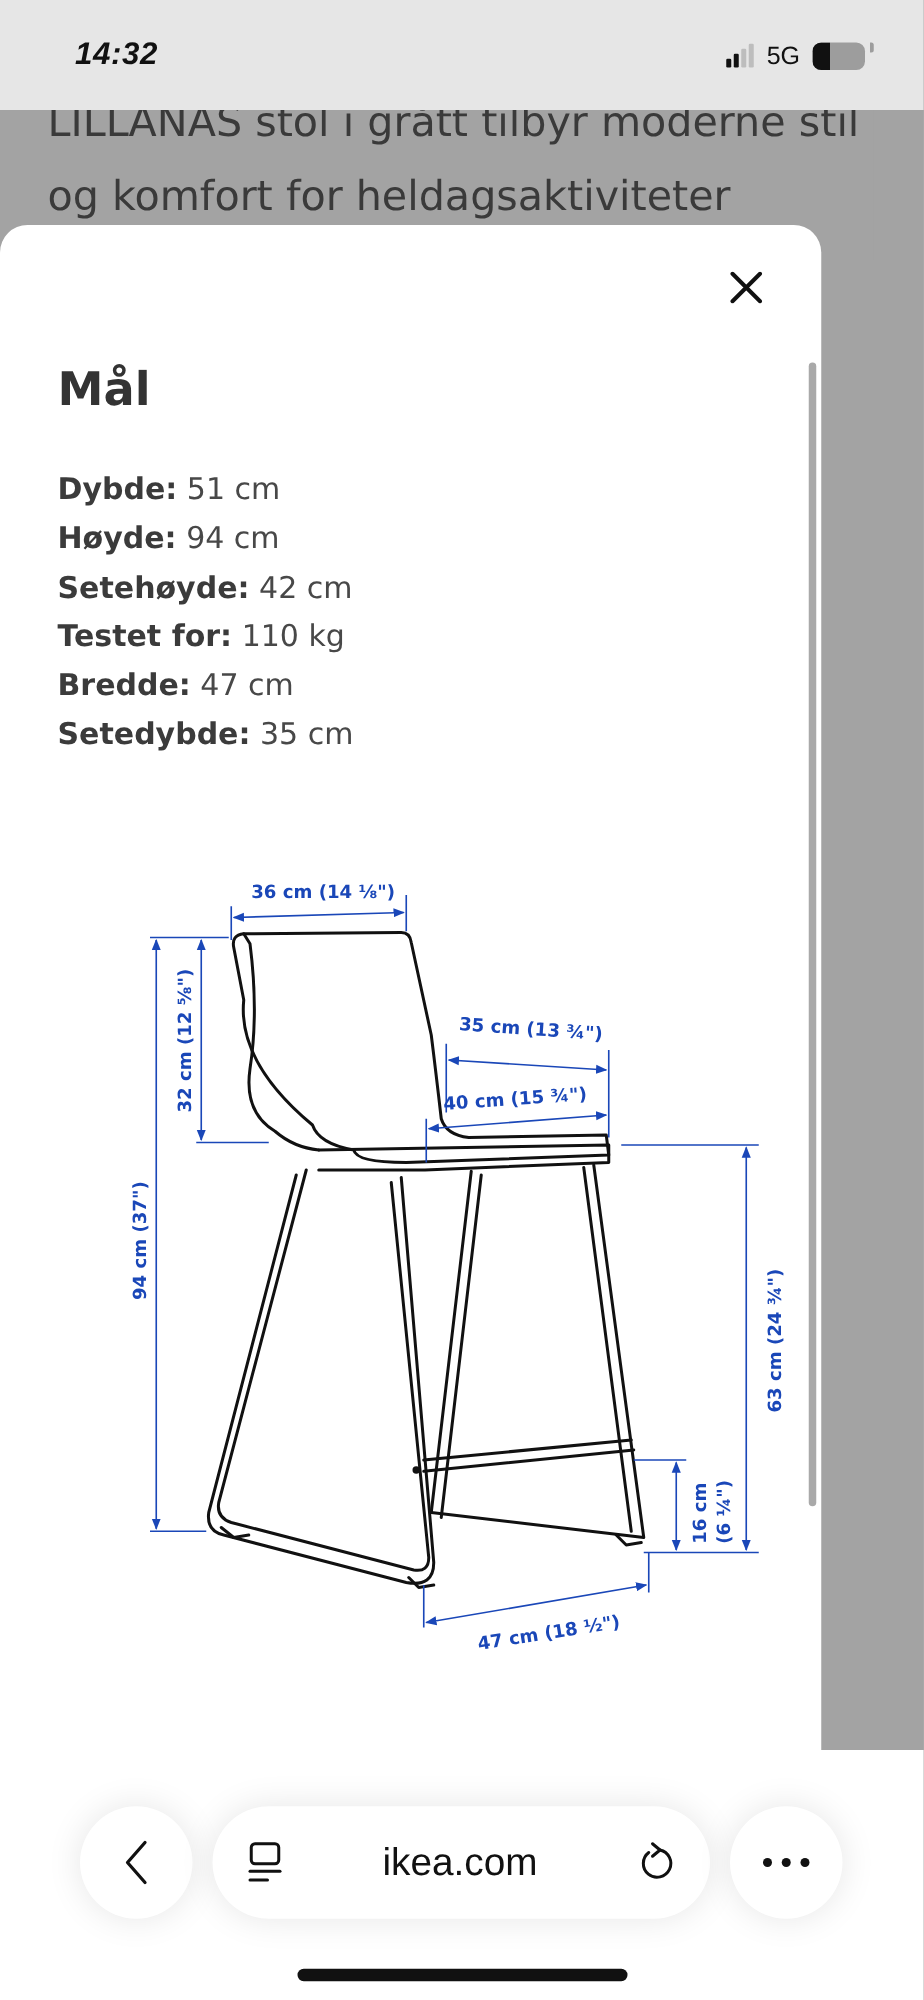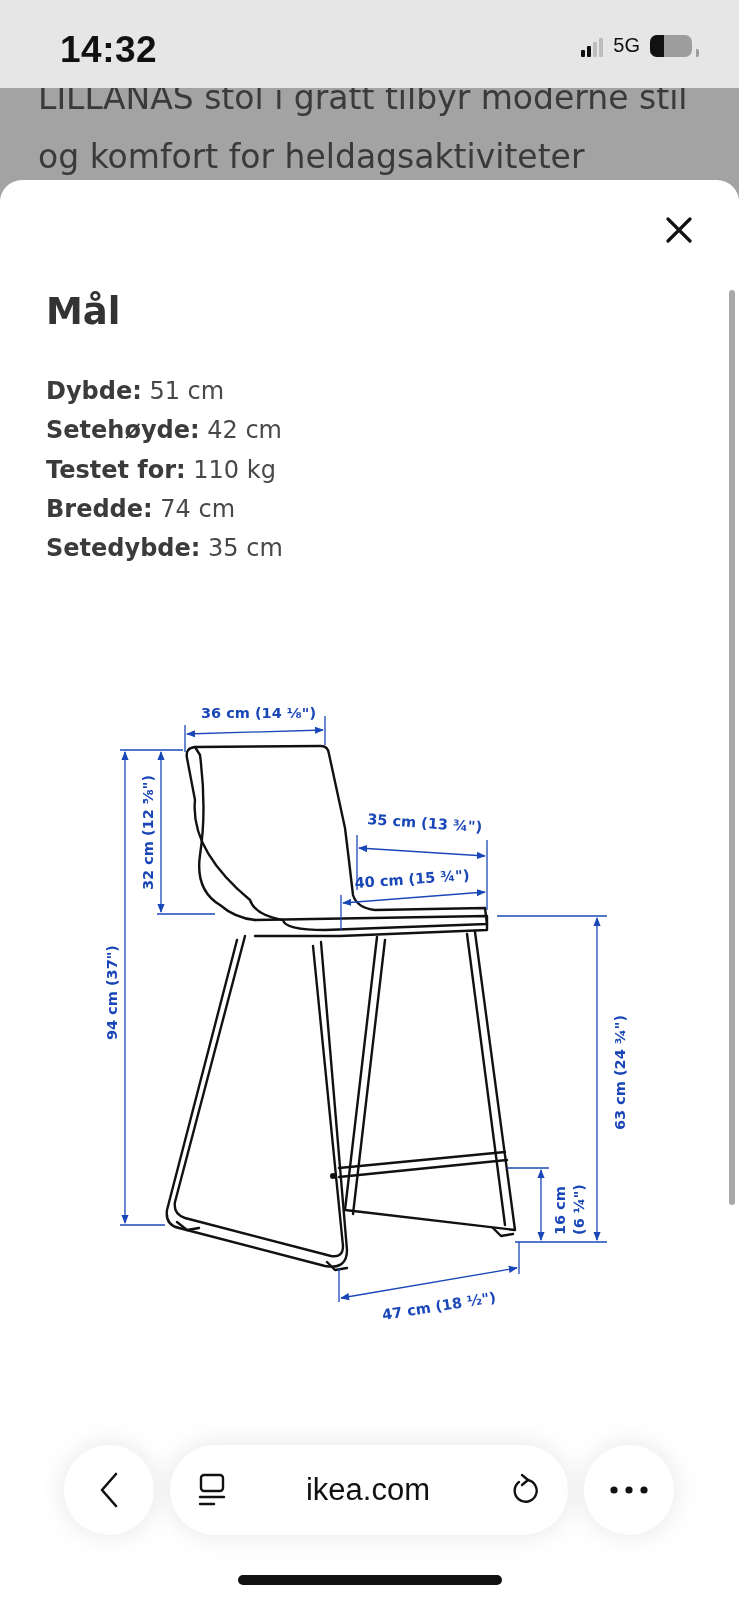--- a/index.html
+++ b/index.html
@@ -1,36 +1,36 @@
 <!DOCTYPE html>
 <html><head>
 <meta charset="utf-8">
 <style>
   * { box-sizing: border-box; margin: 0; padding: 0; }
   html, body { width: 739px; height: 1600px; overflow: hidden; background: #a3a3a3; }
   body { position: relative; font-family: "DejaVu Sans", "Liberation Sans", sans-serif; }
 
   
   .status-bar { position: absolute; left: 0; top: 0; width: 739px; height: 88px; background: #e6e6e6; }
-  .status-time { position: absolute; left: 60px; top: 29px; font-family: "Liberation Sans", sans-serif; font-weight: bold; font-size: 37px; color: #111; letter-spacing: 0.5px; }
-  .status-right { position: absolute; right: 40px; top: 34px; display: flex; align-items: flex-end; gap: 10px; }
+  .status-time { position: absolute; left: 60px; top: 29px; font-family: "Liberation Sans", sans-serif; font-weight: bold; font-size: 25px; color: #111; letter-spacing: 0.5px; font-style: italic; }
+  .status-right { position: absolute; right: 40px; top: 34px; display: flex; align-items: flex-start; gap: 10px; }
   .signal { display: flex; align-items: flex-end; gap: 2px; height: 20px; }
   .signal span { width: 4px; border-radius: 1px; display: block; }
   .net { font-family: "Liberation Sans", sans-serif; font-size: 20px; color: #111; }
   .battery { position: relative; width: 42px; height: 22px; border-radius: 7px; background: #9d9d9d; overflow: hidden; display: flex; align-items: center; justify-content: center; }
   .battery .fill { position: absolute; left: 0; top: 0; bottom: 0; width: 34%; background: #111; }
   .battery .num { position: relative; font-family: "Liberation Sans", sans-serif; font-weight: normal; font-size: 17px; color: #0f172a; margin-top: 48px; }
   .battery-tip { width: 3px; height: 8px; background: #9d9d9d; border-radius: 0 2px 2px 0; margin-left: -6px; }
 
   
   .bg-page { position: absolute; left: 0; top: 88px; width: 699px; height: 120px; background: #a3a3a3; overflow: hidden; }
   .bg-text { position: absolute; left: 38px; top: -20px; width: 680px; font-family: "DejaVu Sans", sans-serif; font-size: 33px; line-height: 59px; color: #3a3a3a; }
 
   
-  .sheet { position: absolute; left: 0; top: 180px; width: 739px; height: 1420px; background: #fff; border-radius: 22px 22px 0 0; overflow: hidden; }
+  .sheet { position: absolute; left: 0; top: 180px; width: 657px; height: 1420px; background: #fff; border-radius: 22px 22px 0 0; overflow: hidden; }
   .close-btn { position: absolute; right: 40px; top: 30px; width: 40px; height: 40px; display: flex; align-items: center; justify-content: center; cursor: pointer; }
   .scrollbar { position: absolute; right: 4px; top: 110px; width: 6px; height: 915px; background: #a9a9a9; border-radius: 3px; }
 
   .title { position: absolute; left: 46px; top: 110px; font-family: "DejaVu Sans", sans-serif; font-weight: bold; font-size: 37px; color: #333; }
   .specs { position: absolute; left: 46px; top: 192px; }
   .spec-row { font-family: "DejaVu Sans", sans-serif; font-size: 24px; line-height: 39.3px; color: #484848; white-space: nowrap; }
   .spec-row .lbl { font-weight: bold; color: #3b3b3b; }
 
   .diagram { position: absolute; left: 95px; top: 510px; width: 600px; height: 640px; }
   .diagram svg { width: 100%; height: 100%; }
@@ -75,23 +75,24 @@
     <svg width="26" height="26" viewBox="0 0 26 26">
       <path d="M2 2 L24 24 M24 2 L2 24" stroke="#111" stroke-width="3.2" stroke-linecap="round"></path>
     </svg>
   </div>
   <div class="scrollbar"></div>
 
   <h2 class="title">Mål</h2>
 
   <div class="specs">
     <div class="spec-row"><span class="lbl">Dybde:</span> <span>51 cm</span></div>
+    <div class="spec-row"><span class="lbl">Høyde:</span> <span>94 cm</span></div>
     <div class="spec-row"><span class="lbl">Setehøyde:</span> <span>42 cm</span></div>
     <div class="spec-row"><span class="lbl">Testet for:</span> <span>110 kg</span></div>
-    <div class="spec-row"><span class="lbl">Bredde:</span> <span>74 cm</span></div>
+    <div class="spec-row"><span class="lbl">Bredde:</span> <span>47 cm</span></div>
     <div class="spec-row"><span class="lbl">Setedybde:</span> <span>35 cm</span></div>
   </div>
 
   <div class="diagram">
     <svg viewBox="0 0 600 640">
       <defs>
         <marker id="arr" viewBox="0 0 10 10" refX="9" refY="5" markerWidth="7" markerHeight="7" orient="auto-start-reverse">
           <path d="M0 1 L10 5 L0 9 Z" fill="#1a47b8"></path>
         </marker>
       </defs>

